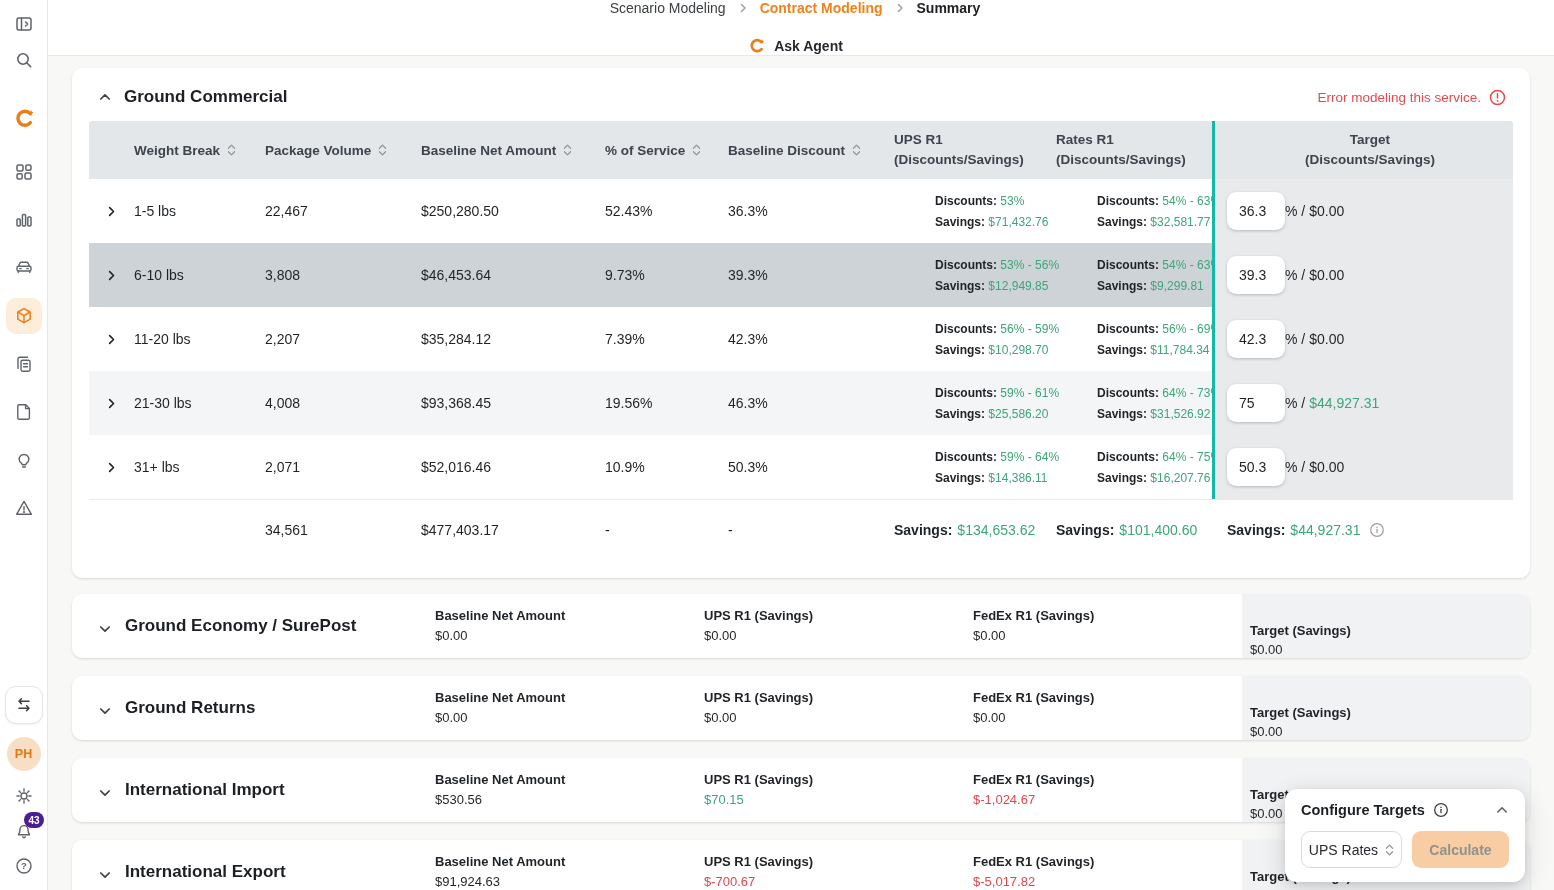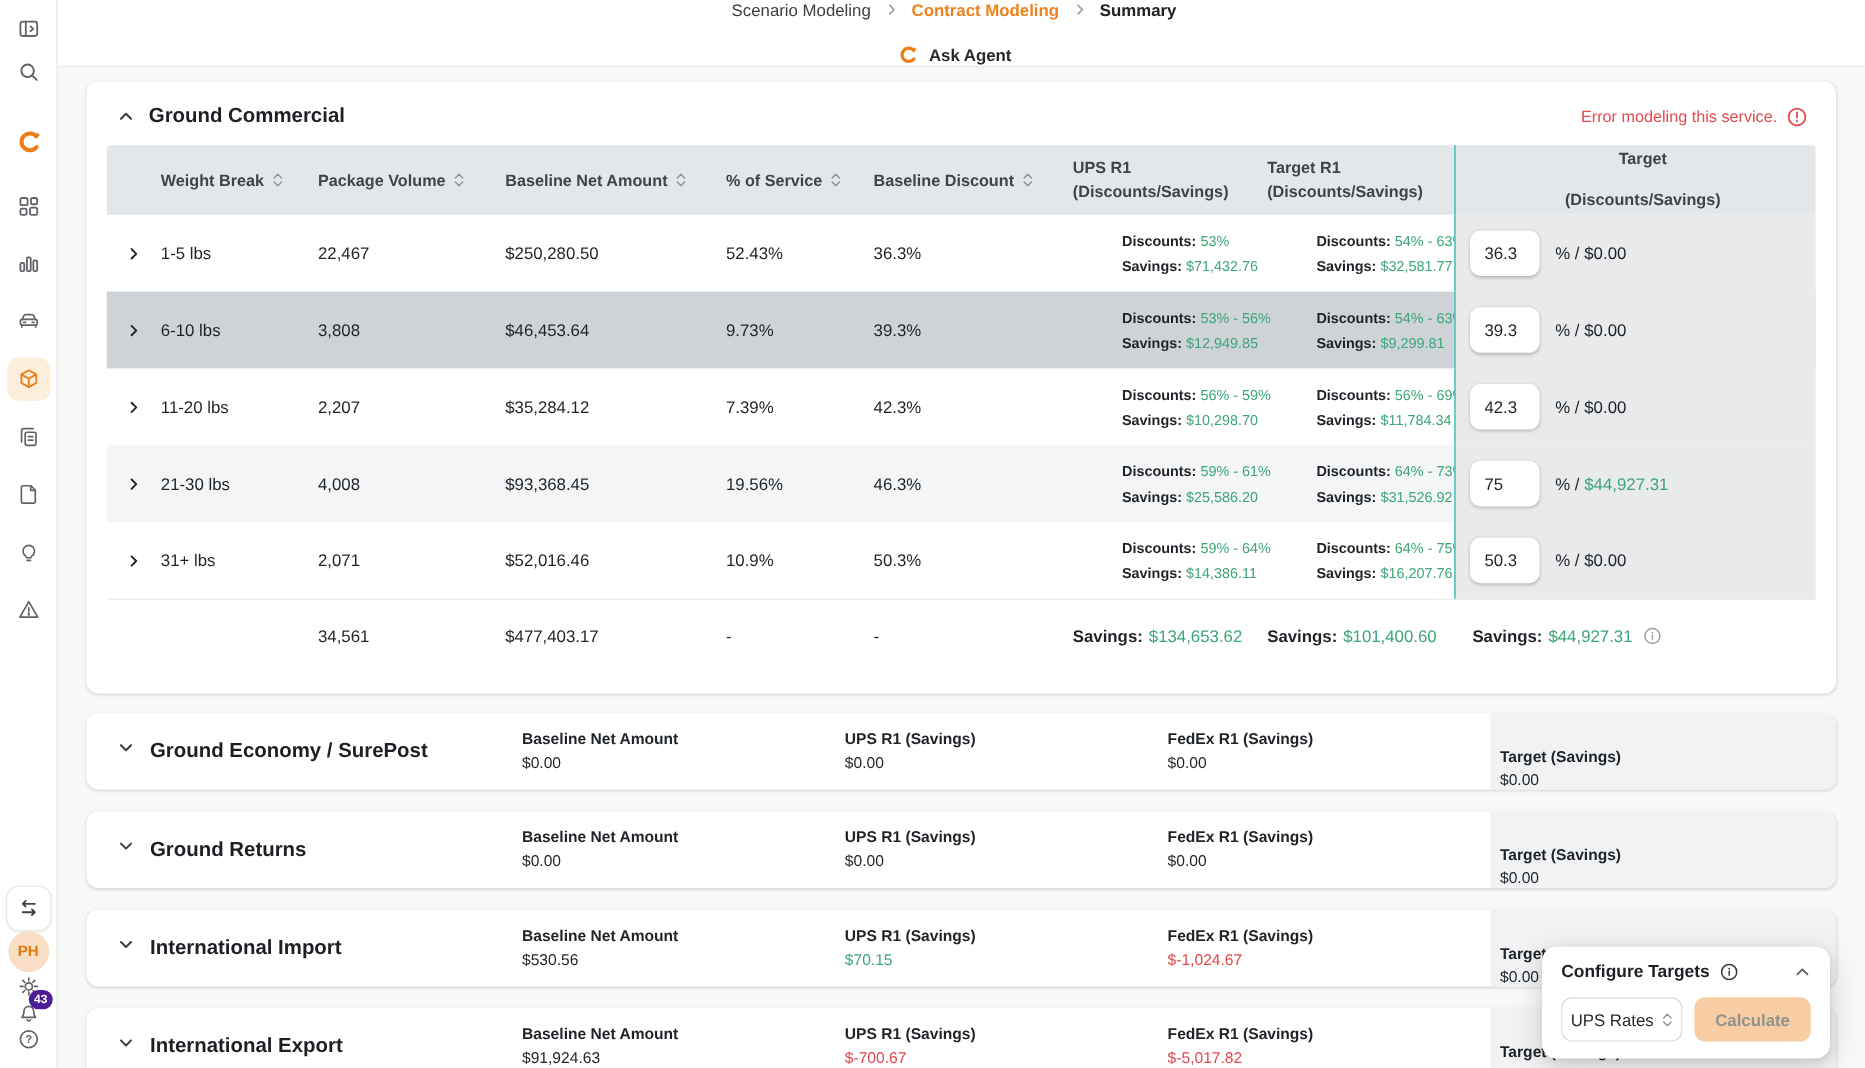--- a/index.html
+++ b/index.html
@@ -16,21 +16,21 @@
     border-right:1px solid #e7e7e4; display:flex; flex-direction:column; align-items:center;
     padding:12px 0 12px; z-index:30;
   }
   .side-icon { width:36px; height:24px; display:flex; align-items:center; justify-content:center; cursor:pointer; margin-bottom:12px; }
   .side-logo { margin:22px 0 24px; }
   .nav-item { width:36px; height:36px; display:flex; align-items:center; justify-content:center; border-radius:10px; cursor:pointer; margin-bottom:0px; }
   .nav-item + .nav-item { margin-top:0; }
   .nav-stack { display:flex; flex-direction:column; gap:12px; align-items:center; }
   .nav-item.active { background:#fdeddb; }
   .gap-extra { margin-top:12px; }
-  .side-bottom { margin-top:auto; display:flex; flex-direction:column; align-items:center; }
+  .side-bottom { margin-top:auto; display:flex; flex-direction:column; align-items:center; gap:13px; }
   .swap-btn { width:38px; height:38px; background:#fff; border:1px solid #e6e6e3; border-radius:11px;
     display:flex; align-items:center; justify-content:center; box-shadow:0 1px 2px rgba(0,0,0,.06); cursor:pointer; }
   .avatar { width:34px; height:34px; border-radius:50%; background:#f8dec5; color:#e0790f; font-weight:700;
     font-size:12.5px; display:flex; align-items:center; justify-content:center; cursor:pointer; }
   .bell-wrap { position:relative; cursor:pointer; }
   .badge { position:absolute; top:-9px; right:-10px; background:#4c1d95; color:#fff; font-size:10px; font-weight:700;
     min-width:19px; height:16px; border-radius:9px; display:flex; align-items:center; justify-content:center; padding:0 4px; }
 
   
   .topbar { position:absolute; left:48px; top:0; width:1506px; height:56px; background:#fff;
@@ -58,35 +58,35 @@
   .hcell2 { display:flex; flex-direction:column; justify-content:center; line-height:1.5; cursor:default; }
   .drow { height:64px; font-size:14px; color:#1f2327; }
   .drow .cell { display:flex; align-items:center; }
   .drow.zebra { background:#f3f5f6; }
   .drow.selected { background:#ced3d8; }
   .expander { justify-content:center; cursor:pointer; }
   .disc-cell { display:flex; flex-direction:column; justify-content:center; gap:7px; font-size:12px; padding-right:6px;margin-left:41px; }
   .dline { white-space:nowrap; }
   .dlabel { font-weight:700; color:#1f2327; }
   .dval { color:#3da578; }
-  .target-cell { background:#e8eaec; border-left:1px solid #14b8a6; display:flex; align-items:center; gap:13px; padding-left:12px; height:100%; }
+  .target-cell { background:#e8eaec; border-left:3px solid #14b8a6; display:flex; align-items:center; padding-left:12px; height:100%; }
   .thead .target-cell { background:transparent; }
   .target-input { width:58px; height:38px; border:none; border-radius:9px; background:#fff; box-shadow:0 1px 3px rgba(0,0,0,.22);
     font-family:inherit; font-size:14px; color:#1f2327; padding:0 12px; outline:none; }
   .target-suffix { display:flex; gap:4px; white-space:nowrap; }
   .totals { height:60px; border-top:1px solid #e8eaec; font-size:14px; font-weight:500; }
   .totals .cell { display:flex; align-items:center; }
   .totals .target-cell { background:transparent; border-left:3px solid transparent; }
   .tot-sav { display:flex; align-items:center; gap:5px; white-space:nowrap; }
   .tot-sav .dlabel { font-weight:700; }
 
   
   .section-card { height:64px; margin-bottom:18px; display:grid; grid-template-columns:363px 269px 269px 269px 1fr;
     align-items:center; overflow:hidden; }
-  .sec-title-wrap { display:flex; align-items:flex-start; gap:13px; padding-left:26px; cursor:pointer; }
+  .sec-title-wrap { display:flex; align-items:flex-end; gap:13px; padding-left:26px; cursor:pointer; }
   .sec-title { font-size:17px; font-weight:700; color:#1c1f23; }
   .stat { display:flex; flex-direction:column; justify-content:center; gap:3px; font-size:13px; line-height:1.25; }
   .stat-label { font-weight:700; color:#1f2327; }
   .stat-target { background:#f0f2f4; height:100%; padding-left:8px;justify-content:flex-end; }
 
   
   .popup { position:absolute; left:1285px; top:789px; width:240px; background:#fff; border-radius:12px;
     box-shadow:0 6px 24px rgba(0,0,0,.16), 0 2px 6px rgba(0,0,0,.08); padding:13px 16px 14px; z-index:40; }
   .popup-head { display:flex; align-items:center; justify-content:space-between; }
   .popup-title-wrap { display:flex; align-items:center; gap:8px;text-align:right; }
@@ -285,21 +285,21 @@
             <svg width="9" height="14" viewBox="0 0 10 16" fill="none" stroke="#8d939a" stroke-width="1.4" stroke-linecap="round" stroke-linejoin="round">
               <path d="M1.5 6L5 2.5 8.5 6"></path>
               <path d="M1.5 10L5 13.5 8.5 10"></path>
             </svg>
           </div>
         <div class="hcell2">
             <span>UPS R1</span>
             <span>(Discounts/Savings)</span>
           </div>
         <div class="hcell2">
-            <span>Target R1</span>
+            <span>Rates R1</span>
             <span>(Discounts/Savings)</span>
           </div>
         <div class="hcell2 target-cell">
             <span>Target</span>
             <span>(Discounts/Savings)</span>
           </div>
       </div>
 
       <div class="trow drow">
         <div class="cell expander">

